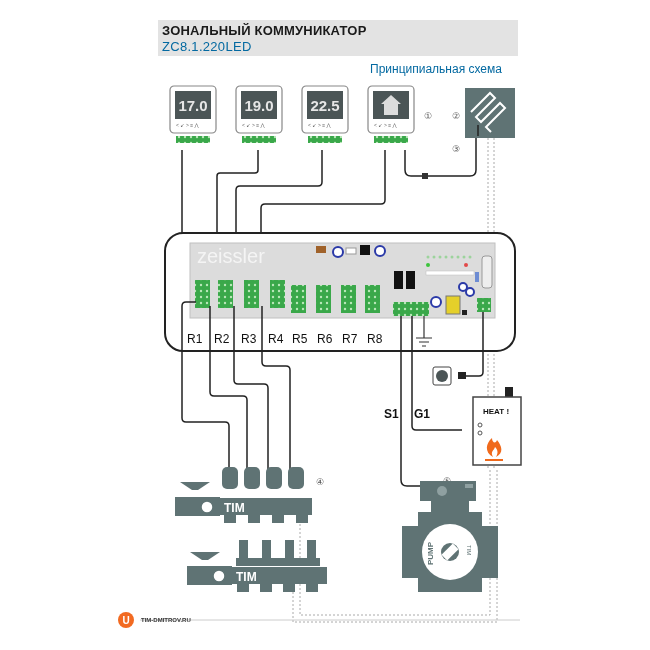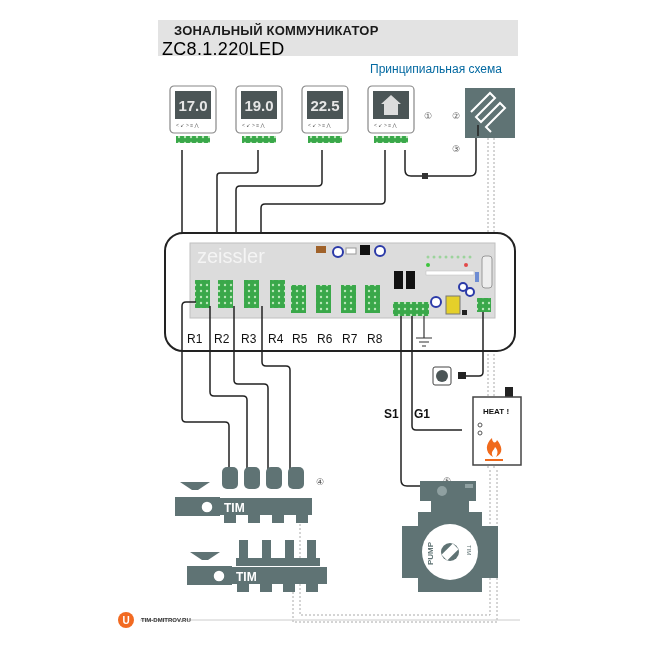--- a/index.html
+++ b/index.html
@@ -1,19 +1,19 @@
 <!DOCTYPE html>
 <html><head>
 <meta charset="utf-8">
 <style>
   html,body{margin:0;padding:0;background:#ffffff;}
   body{width:650px;height:650px;position:relative;overflow:hidden;font-family:"Liberation Sans",sans-serif;}
   .header-band{position:absolute;left:158px;top:20px;width:360px;height:36px;background:#e3e3e3;}
-  .title{position:absolute;left:162px;top:23px;font-size:13px;font-weight:bold;color:#1a1a1a;letter-spacing:0.2px;margin-left:12px;}
-  .model{position:absolute;left:162px;top:39px;font-size:18px;color:#000000;letter-spacing:0.3px;text-align:right;}
+  .title{position:absolute;left:162px;top:23px;font-size:13px;font-weight:bold;color:#1a1a1a;letter-spacing:0.2px;}
+  .model{position:absolute;left:162px;top:39px;font-size:13px;color:#0369a1;letter-spacing:0.3px;text-align:right;}
   .subtitle{position:absolute;left:370px;top:62px;font-size:12px;color:#0369a1;}
   svg#diagram{position:absolute;left:0;top:0;}
   .lbl{font-family:"Liberation Sans",sans-serif;}
 </style>
 </head>
 <body>
 
 <div class="header-band"></div>
 <div class="title">ЗОНАЛЬНЫЙ КОММУНИКАТОР</div>
 <div class="model">ZC8.1.220LED</div>

